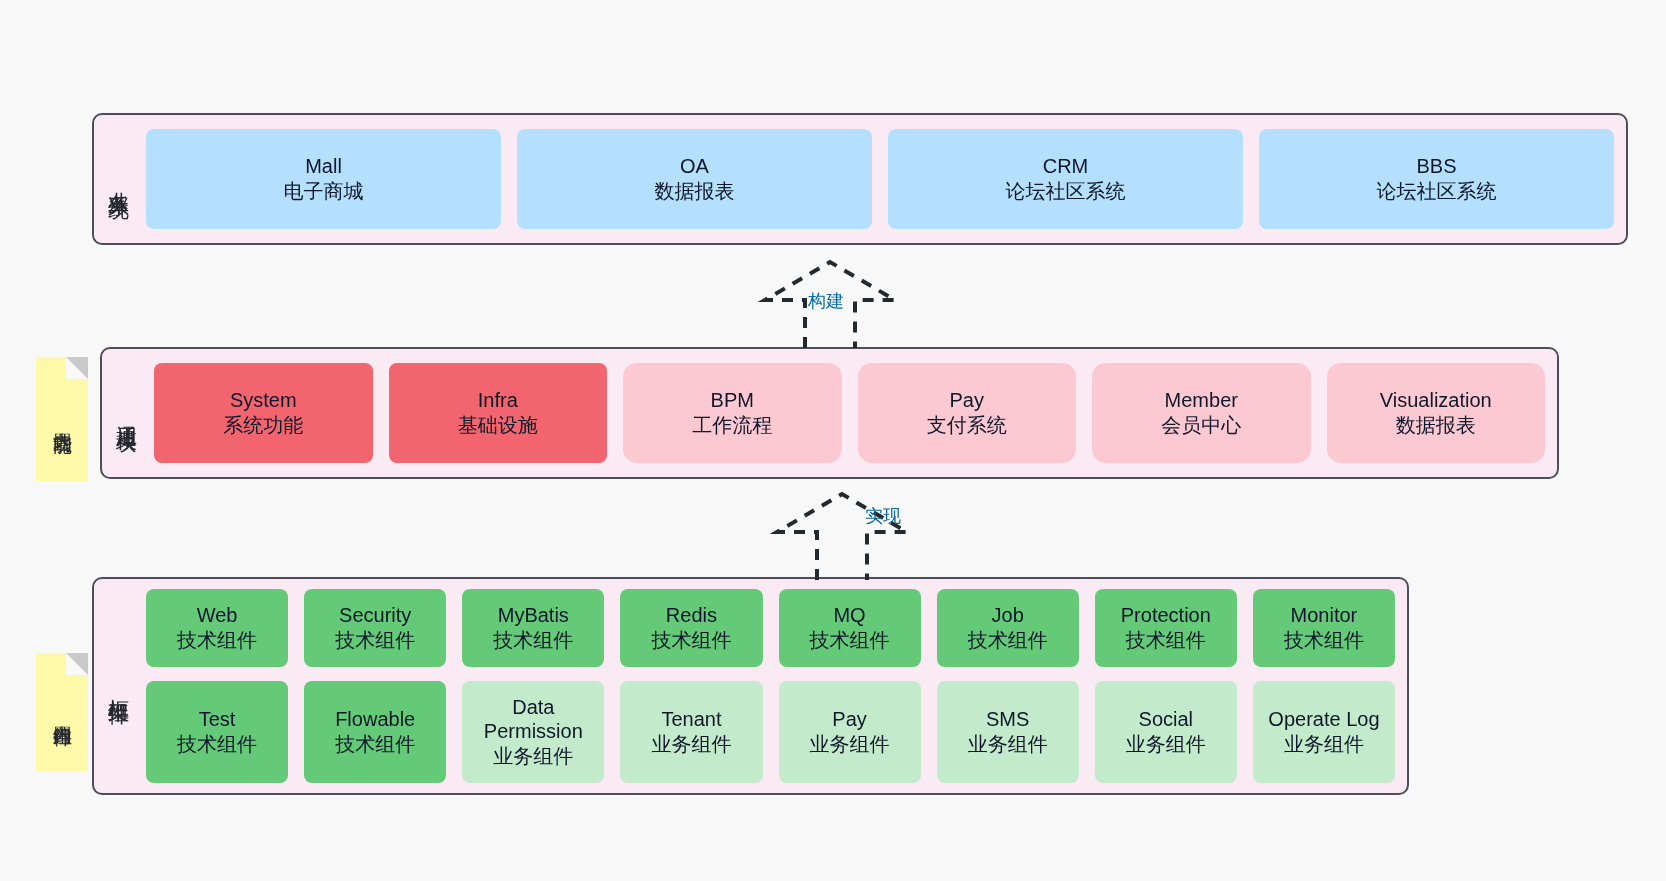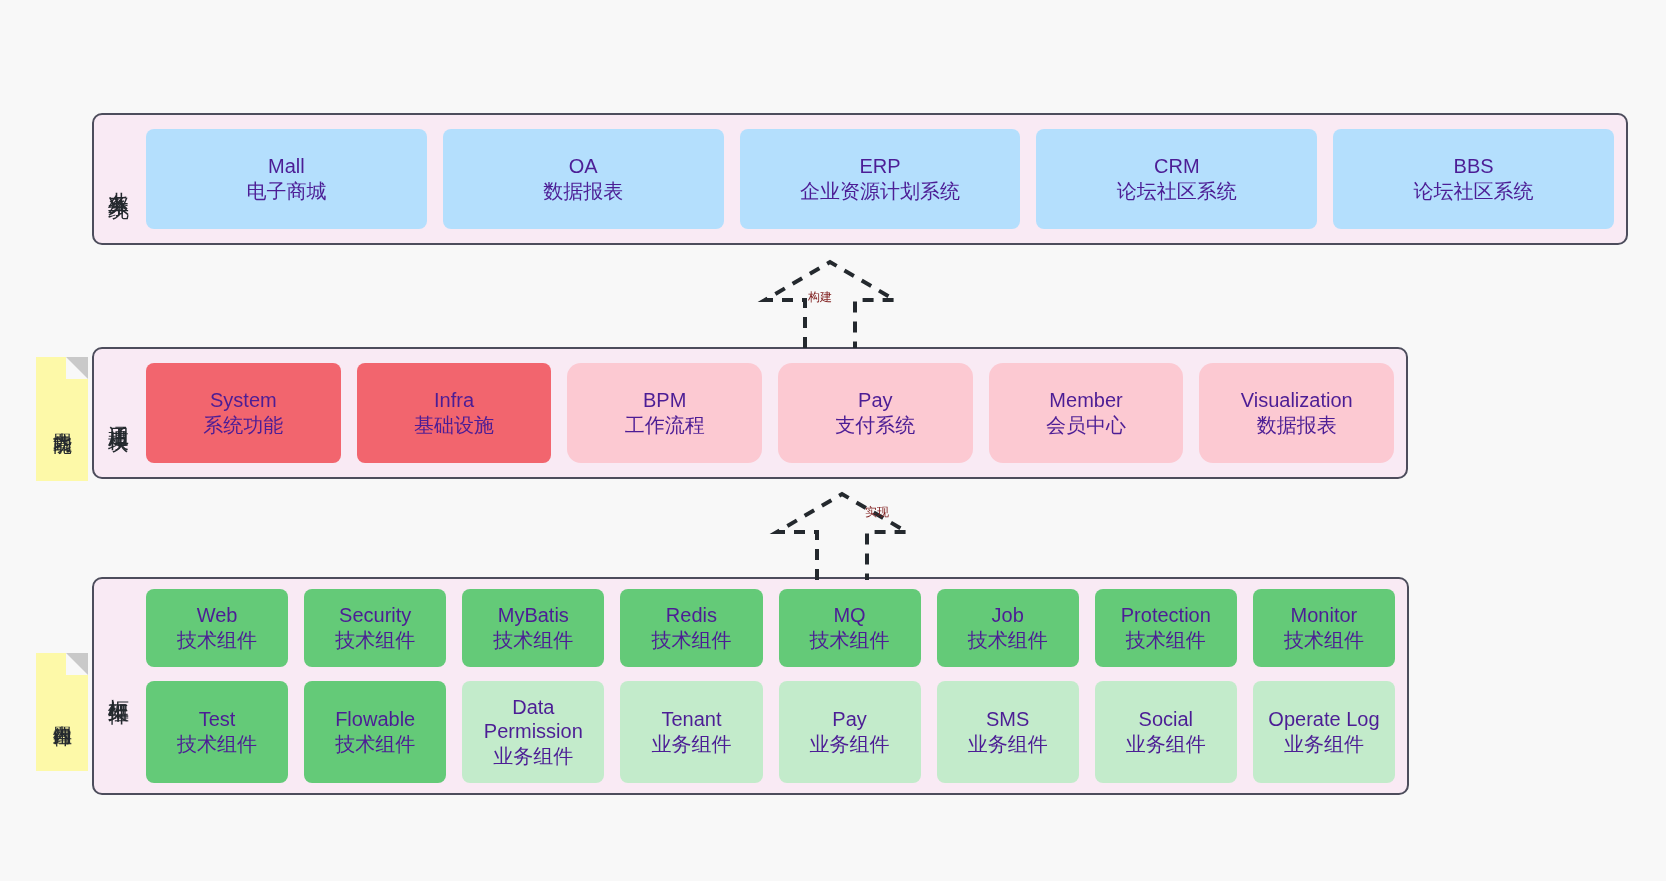--- a/index.html
+++ b/index.html
@@ -54,21 +54,21 @@
   }
   .cell {
     flex: 1 1 0;
     border-radius: 8px;
     display: flex;
     flex-direction: column;
     align-items: center;
     justify-content: center;
     text-align: center;
     font-size: 20px;
-    color: #4c1d95;
+    color: #0f172a;
     line-height: 1.24;
     padding: 14px 6px;
   }
   .cell .ln { display: block; }
 
   
   .c-blue        { background: #b4dffd; }
   .c-red         { background: #f2656e; }
   .c-pink        { background: #fcc9d2; border-radius: 14px; }
   .c-green       { background: #64ca78; }
@@ -110,67 +110,63 @@
   .note-inner {
     writing-mode: vertical-rl;
     text-orientation: upright;
   }
 
   
   .connector { position: absolute; z-index: 2; }
   .connector svg { display: block; overflow: visible; }
   .connector-label {
     position: absolute;
-    font-size: 12px;
-    color: #7f1d1d;
+    font-size: 18px;
+    color: #0369a1;
     background: transparent;
     white-space: nowrap;
   }
 </style>
 </head>
 <body>
 
 <div id="canvas">
 
   <div class="layer" id="layer-business-system" style="left:92px; top:113px; width:1536px; height:132px;">
     <div class="layer-label">业务系统</div>
     <div class="layer-body">
       <div class="row">
         <div class="cell c-blue">
           <span class="ln">Mall</span>
           <span class="ln">电子商城</span>
         </div>
         <div class="cell c-blue">
           <span class="ln">OA</span>
           <span class="ln">数据报表</span>
-        </div>
-        <div class="cell c-blue">
-          <span class="ln">ERP</span>
-          <span class="ln">企业资源计划系统</span>
         </div>
         <div class="cell c-blue">
           <span class="ln">CRM</span>
           <span class="ln">论坛社区系统</span>
         </div>
         <div class="cell c-blue">
           <span class="ln">BBS</span>
           <span class="ln">论坛社区系统</span>
         </div>
       </div>
     </div>
   </div>
 
   <div class="connector" id="connector-build" style="left:760px; top:258px; width:140px; height:90px;">
     <svg width="140" height="90" viewBox="0 0 140 90">
       <path d="M 45 90 L 45 42 L 5 42 L 70 4 L 135 42 L 95 42 L 95 90" fill="none" stroke="#24292e" stroke-width="4" stroke-dasharray="11,9" stroke-linecap="butt"></path>
     </svg>
     <span class="connector-label" style="left:48px; top:31px;">构建</span>
   </div>
 
-  <div class="layer" id="layer-common-module" style="left:92px; top:347px; width:1316px; height:132px;">
+  <div class="layer" id="layer-common-module" style="left:100px; top:347px; width:1459px; height:132px;">
     <div class="layer-label">通用模块</div>
     <div class="layer-body">
       <div class="row">
         <div class="cell c-red">
           <span class="ln">System</span>
           <span class="ln">系统功能</span>
         </div>
         <div class="cell c-red">
           <span class="ln">Infra</span>
           <span class="ln">基础设施</span>

